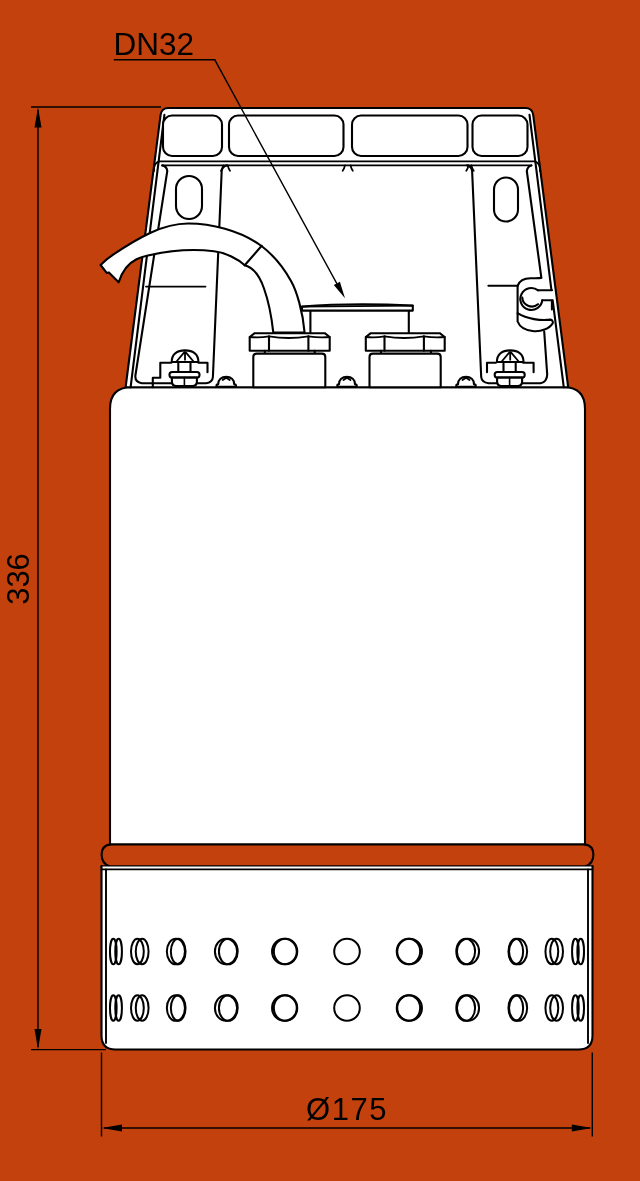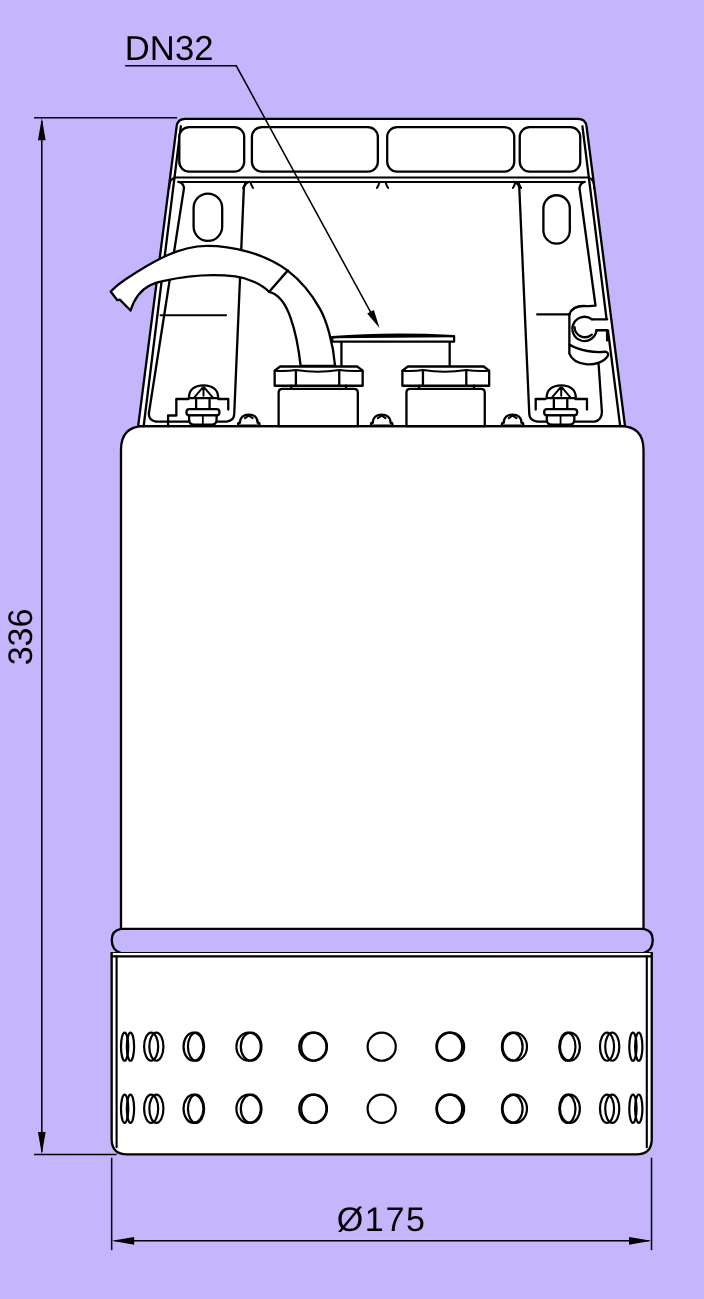--- a/index.html
+++ b/index.html
@@ -1,16 +1,16 @@
 <!DOCTYPE html>
 <html><head>
 <meta charset="utf-8">
 <style>
   html,body{margin:0;padding:0;background:#fff;}
-  .wrap{width:640px;height:1181px;position:relative;background:#c4b5fd;}
+  .wrap{width:640px;height:1181px;position:relative;background:#c2410c;}
   text{font-family:"Liberation Sans",sans-serif;fill:#000;}
 </style>
 </head>
 <body>
 <div class="wrap">
 <svg width="640" height="1181" viewBox="0 0 640 1181" xmlns="http://www.w3.org/2000/svg">
 <g fill="none" stroke="#000" stroke-width="2.1" stroke-linecap="round" stroke-linejoin="round">
 
 <path d="M 110,844.4 V 409 Q 110,387.3 131,387.3 H 564 Q 585,387.3 585,409 V 844.4" fill="#fff"></path>
 

